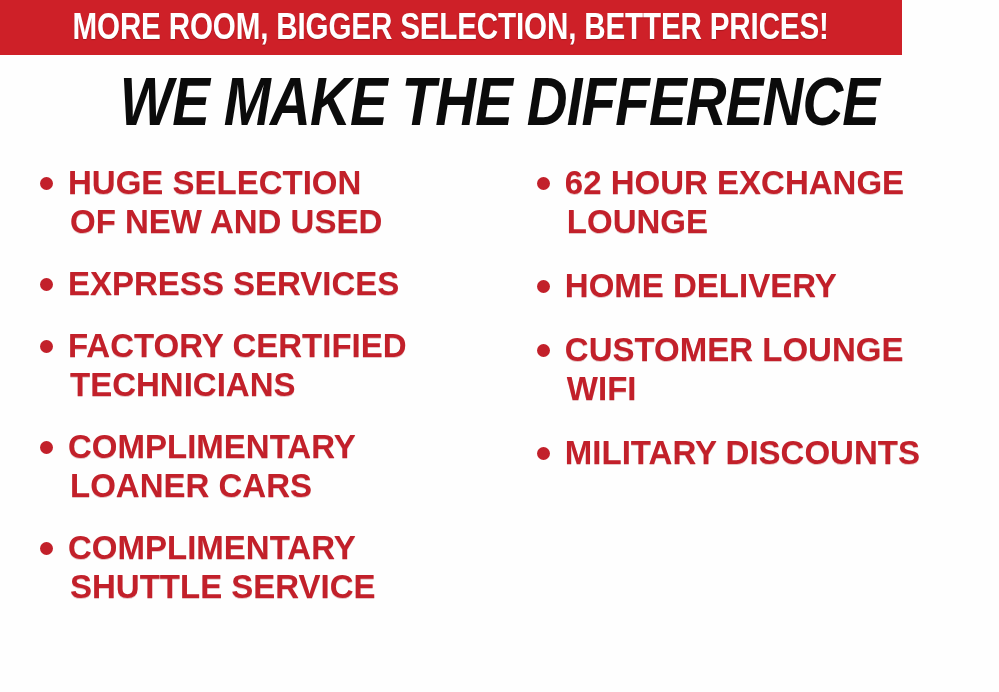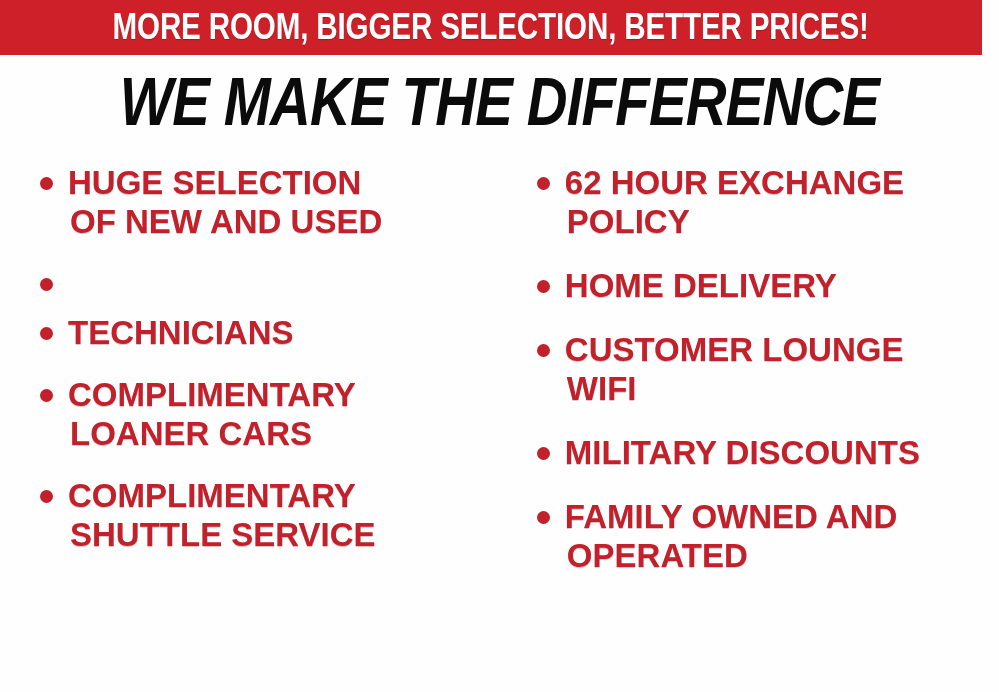--- a/index.html
+++ b/index.html
@@ -22,21 +22,21 @@
     height: 692px;
     background: #fefefe;
     box-sizing: border-box;
   }
 
   
   .banner {
     position: absolute;
     left: 0;
     top: 0;
-    width: 982px;
+    width: 902px;
     height: 55px;
     background: #ce2028;
     display: flex;
     align-items: center;
     justify-content: center;
     overflow: hidden;
   }
   .banner-text {
     color: #ffffff;
     font-family: "Liberation Sans Narrow", "Liberation Sans", "DejaVu Sans", sans-serif;
@@ -142,24 +142,28 @@
     <div class="col col-left">
         <div class="bullet-item">
           <span class="bullet-dot"></span>
           <div class="bullet-text">
             <span class="ln">HUGE SELECTION</span>
             <span class="ln">OF NEW AND USED</span>
           </div>
         </div>
         <div class="bullet-item">
           <span class="bullet-dot"></span>
-        </div>
-        <div class="bullet-item">
-          <span class="bullet-dot"></span>
-          <div class="bullet-text">
+          <div class="bullet-text">
+            <span class="ln">EXPRESS SERVICES</span>
+          </div>
+        </div>
+        <div class="bullet-item">
+          <span class="bullet-dot"></span>
+          <div class="bullet-text">
+            <span class="ln">FACTORY CERTIFIED</span>
             <span class="ln">TECHNICIANS</span>
           </div>
         </div>
         <div class="bullet-item">
           <span class="bullet-dot"></span>
           <div class="bullet-text">
             <span class="ln">COMPLIMENTARY</span>
             <span class="ln">LOANER CARS</span>
           </div>
         </div>
@@ -169,21 +173,21 @@
             <span class="ln">COMPLIMENTARY</span>
             <span class="ln">SHUTTLE SERVICE</span>
           </div>
         </div>
       </div>
     <div class="col col-right">
         <div class="bullet-item">
           <span class="bullet-dot"></span>
           <div class="bullet-text">
             <span class="ln">62 HOUR EXCHANGE</span>
-            <span class="ln">POLICY</span>
+            <span class="ln">LOUNGE</span>
           </div>
         </div>
         <div class="bullet-item">
           <span class="bullet-dot"></span>
           <div class="bullet-text">
             <span class="ln">HOME DELIVERY</span>
           </div>
         </div>
         <div class="bullet-item">
           <span class="bullet-dot"></span>
@@ -191,23 +195,16 @@
             <span class="ln">CUSTOMER LOUNGE</span>
             <span class="ln">WIFI</span>
           </div>
         </div>
         <div class="bullet-item">
           <span class="bullet-dot"></span>
           <div class="bullet-text">
             <span class="ln">MILITARY DISCOUNTS</span>
           </div>
         </div>
-        <div class="bullet-item">
-          <span class="bullet-dot"></span>
-          <div class="bullet-text">
-            <span class="ln">FAMILY OWNED AND</span>
-            <span class="ln">OPERATED</span>
-          </div>
-        </div>
       </div>
   </div>
 
 </div>
 
 </body></html>

